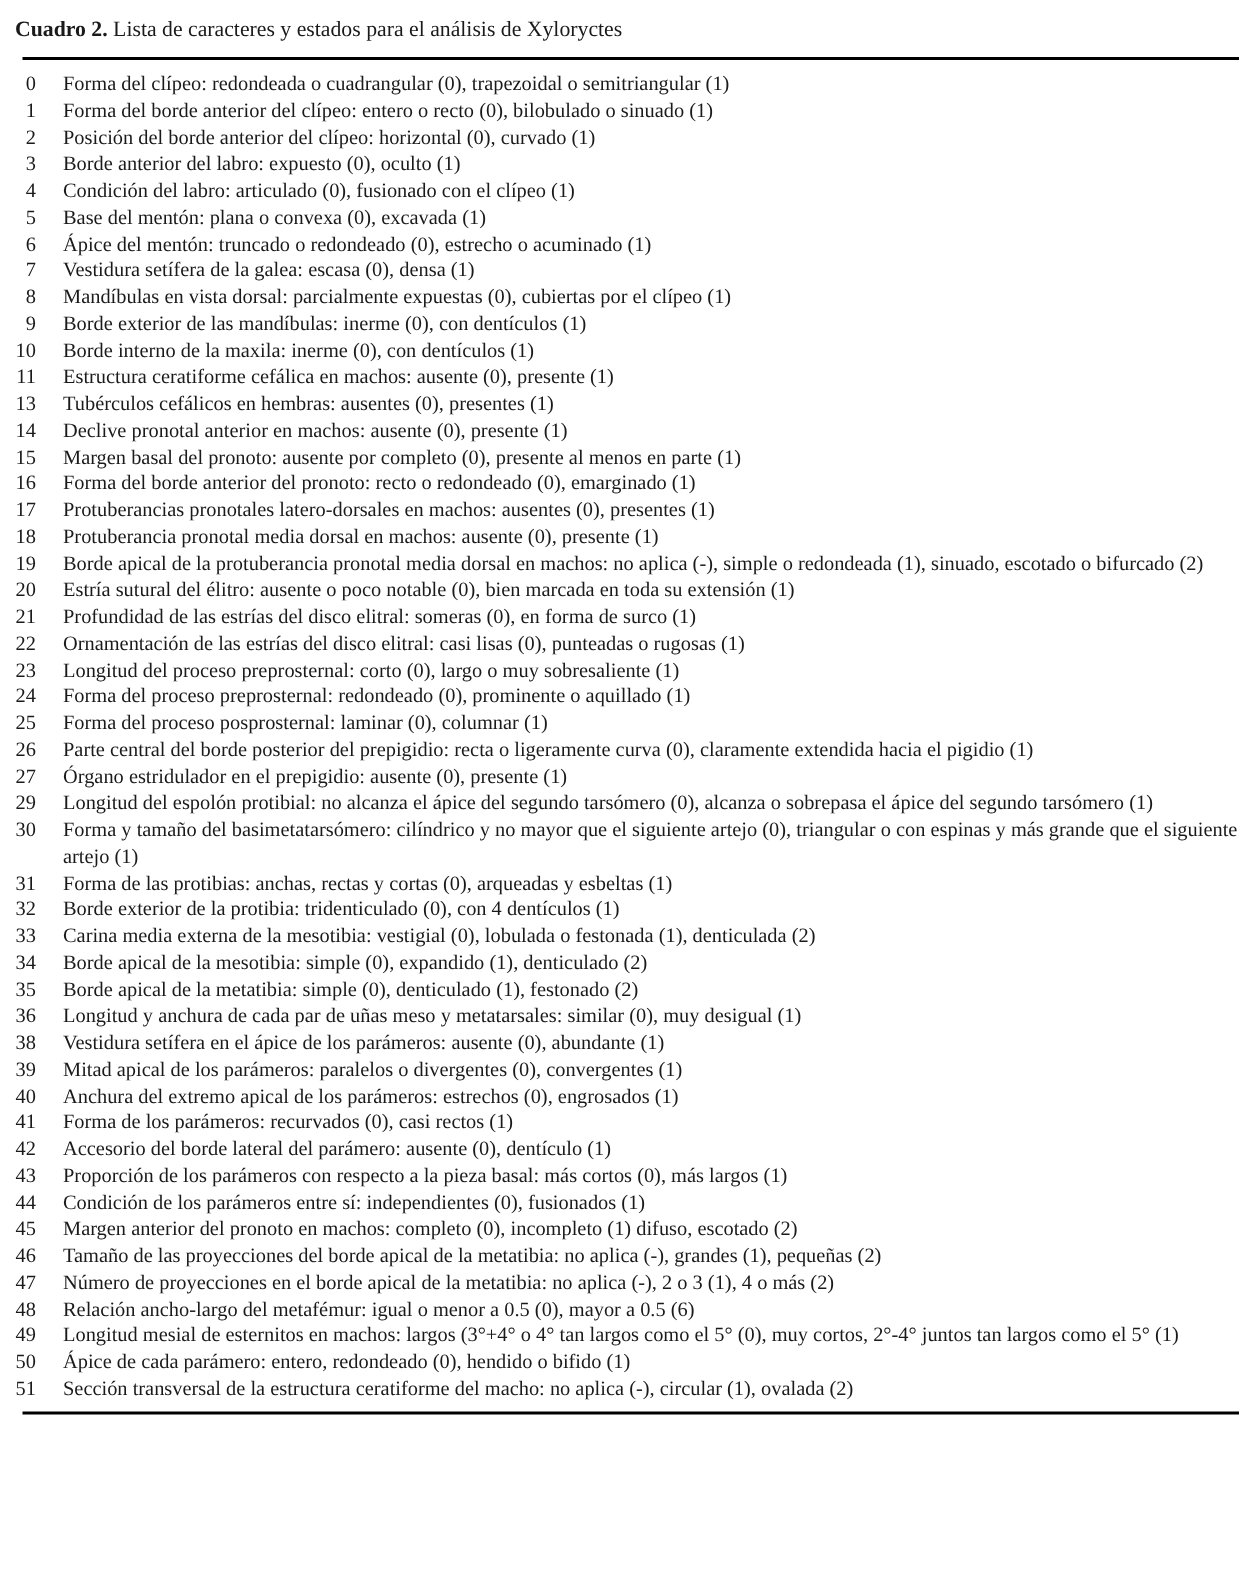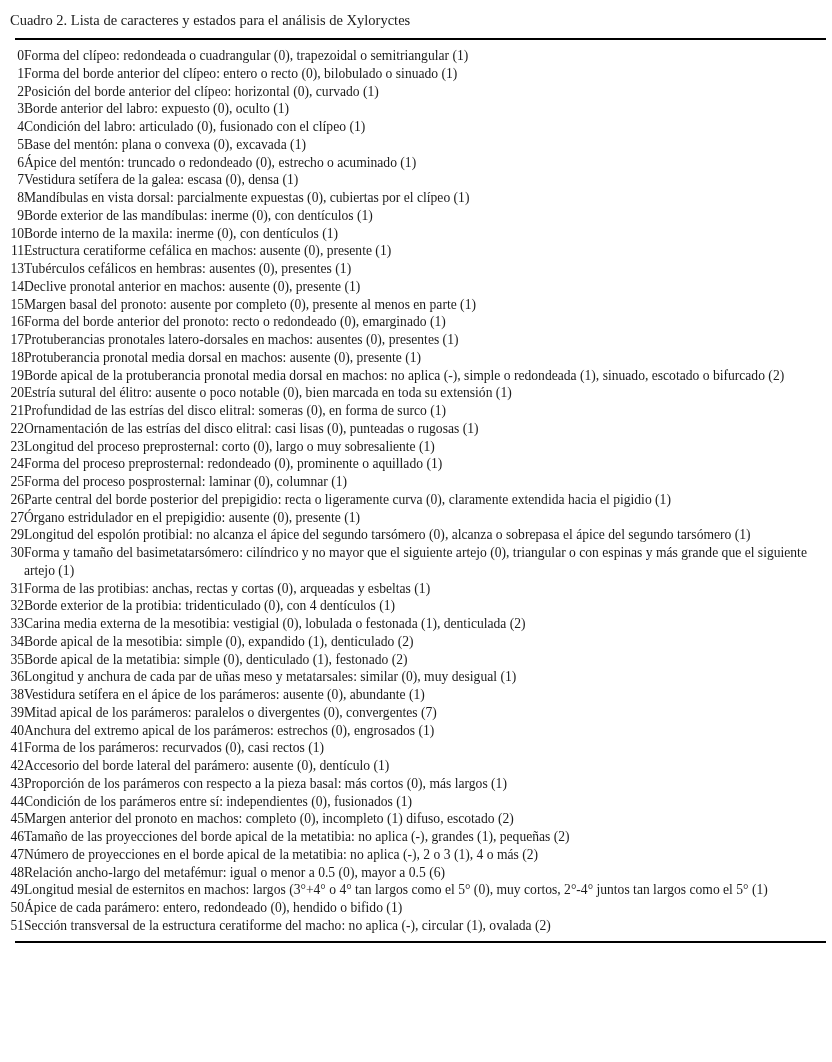--- a/index.html
+++ b/index.html
@@ -14,21 +14,21 @@
     font-family: "Liberation Serif", "DejaVu Serif", serif;
     overflow: hidden;
     box-sizing: border-box;
   }
   .caption {
     margin: 12px 0 0 10px;
     font-size: 14.5px;
     line-height: 16px;
     white-space: nowrap;
   }
-  .caption .label { font-weight: normal; }
+  .caption .label { font-weight: bold; }
   .caption .species { }
   hr.rule {
     border: none;
     border-top: 2px solid #000000;
     height: 0;
     margin: 10px 0 0 15px;
     width: 811px;
   }
   hr.rule.bottom {
     margin-top: 6px;
@@ -43,21 +43,21 @@
     align-items: flex-start;
   }
   .num {
     flex: 0 0 24px;
     width: 24px;
     text-align: right;
     white-space: nowrap;
   }
   .txt {
     flex: 1 1 auto;
-    margin-left: 0;
+    margin-left: 18px;
   }
 </style>
 </head>
 <body>
 
 <div class="page">
 
   <p class="caption">
     <span class="label">Cuadro 2.</span><span> Lista de caracteres y estados para el análisis de </span><span class="species">Xyloryctes</span>
   </p>
@@ -243,21 +243,21 @@
   </div>
 
 
   <div class="row">
     <span class="num">38</span>
     <span class="txt">Vestidura setífera en el ápice de los parámeros: ausente (0), abundante (1)</span>
   </div>
 
   <div class="row">
     <span class="num">39</span>
-    <span class="txt">Mitad apical de los parámeros: paralelos o divergentes (0), convergentes (7)</span>
+    <span class="txt">Mitad apical de los parámeros: paralelos o divergentes (0), convergentes (1)</span>
   </div>
 
   <div class="row">
     <span class="num">40</span>
     <span class="txt">Anchura del extremo apical de los parámeros: estrechos (0), engrosados (1)</span>
   </div>
 
   <div class="row">
     <span class="num">41</span>
     <span class="txt">Forma de los parámeros: recurvados (0), casi rectos (1)</span>

